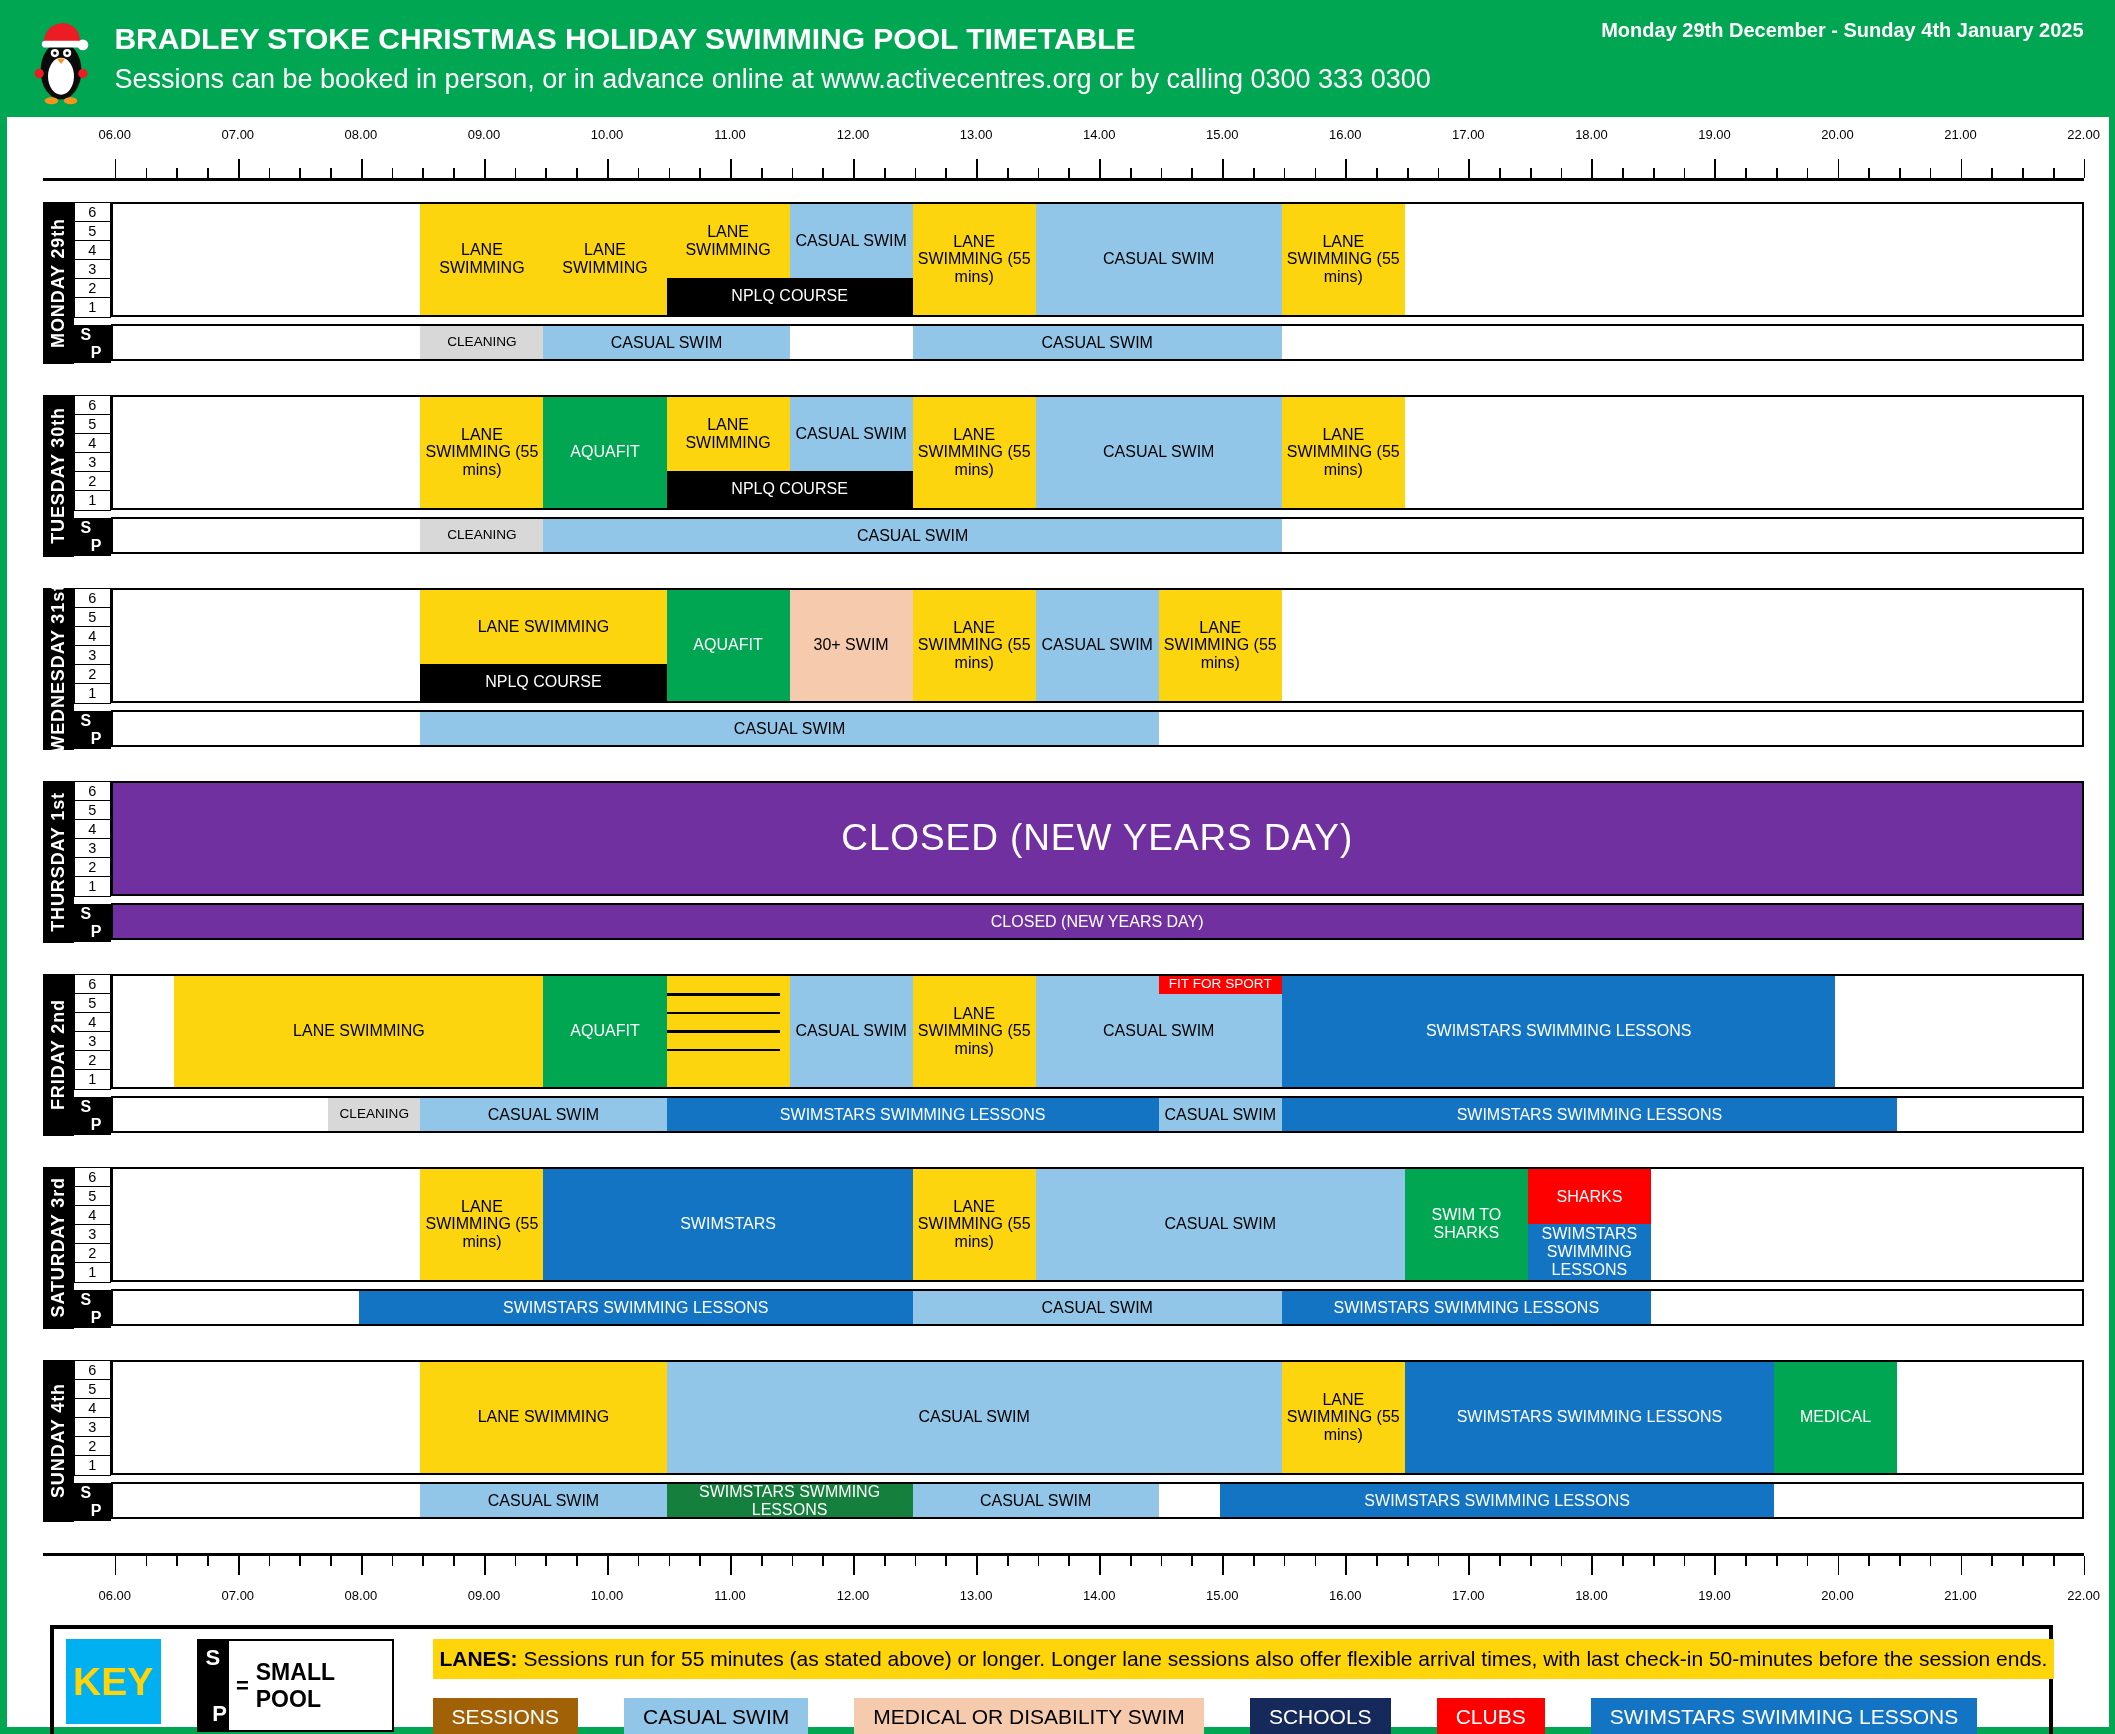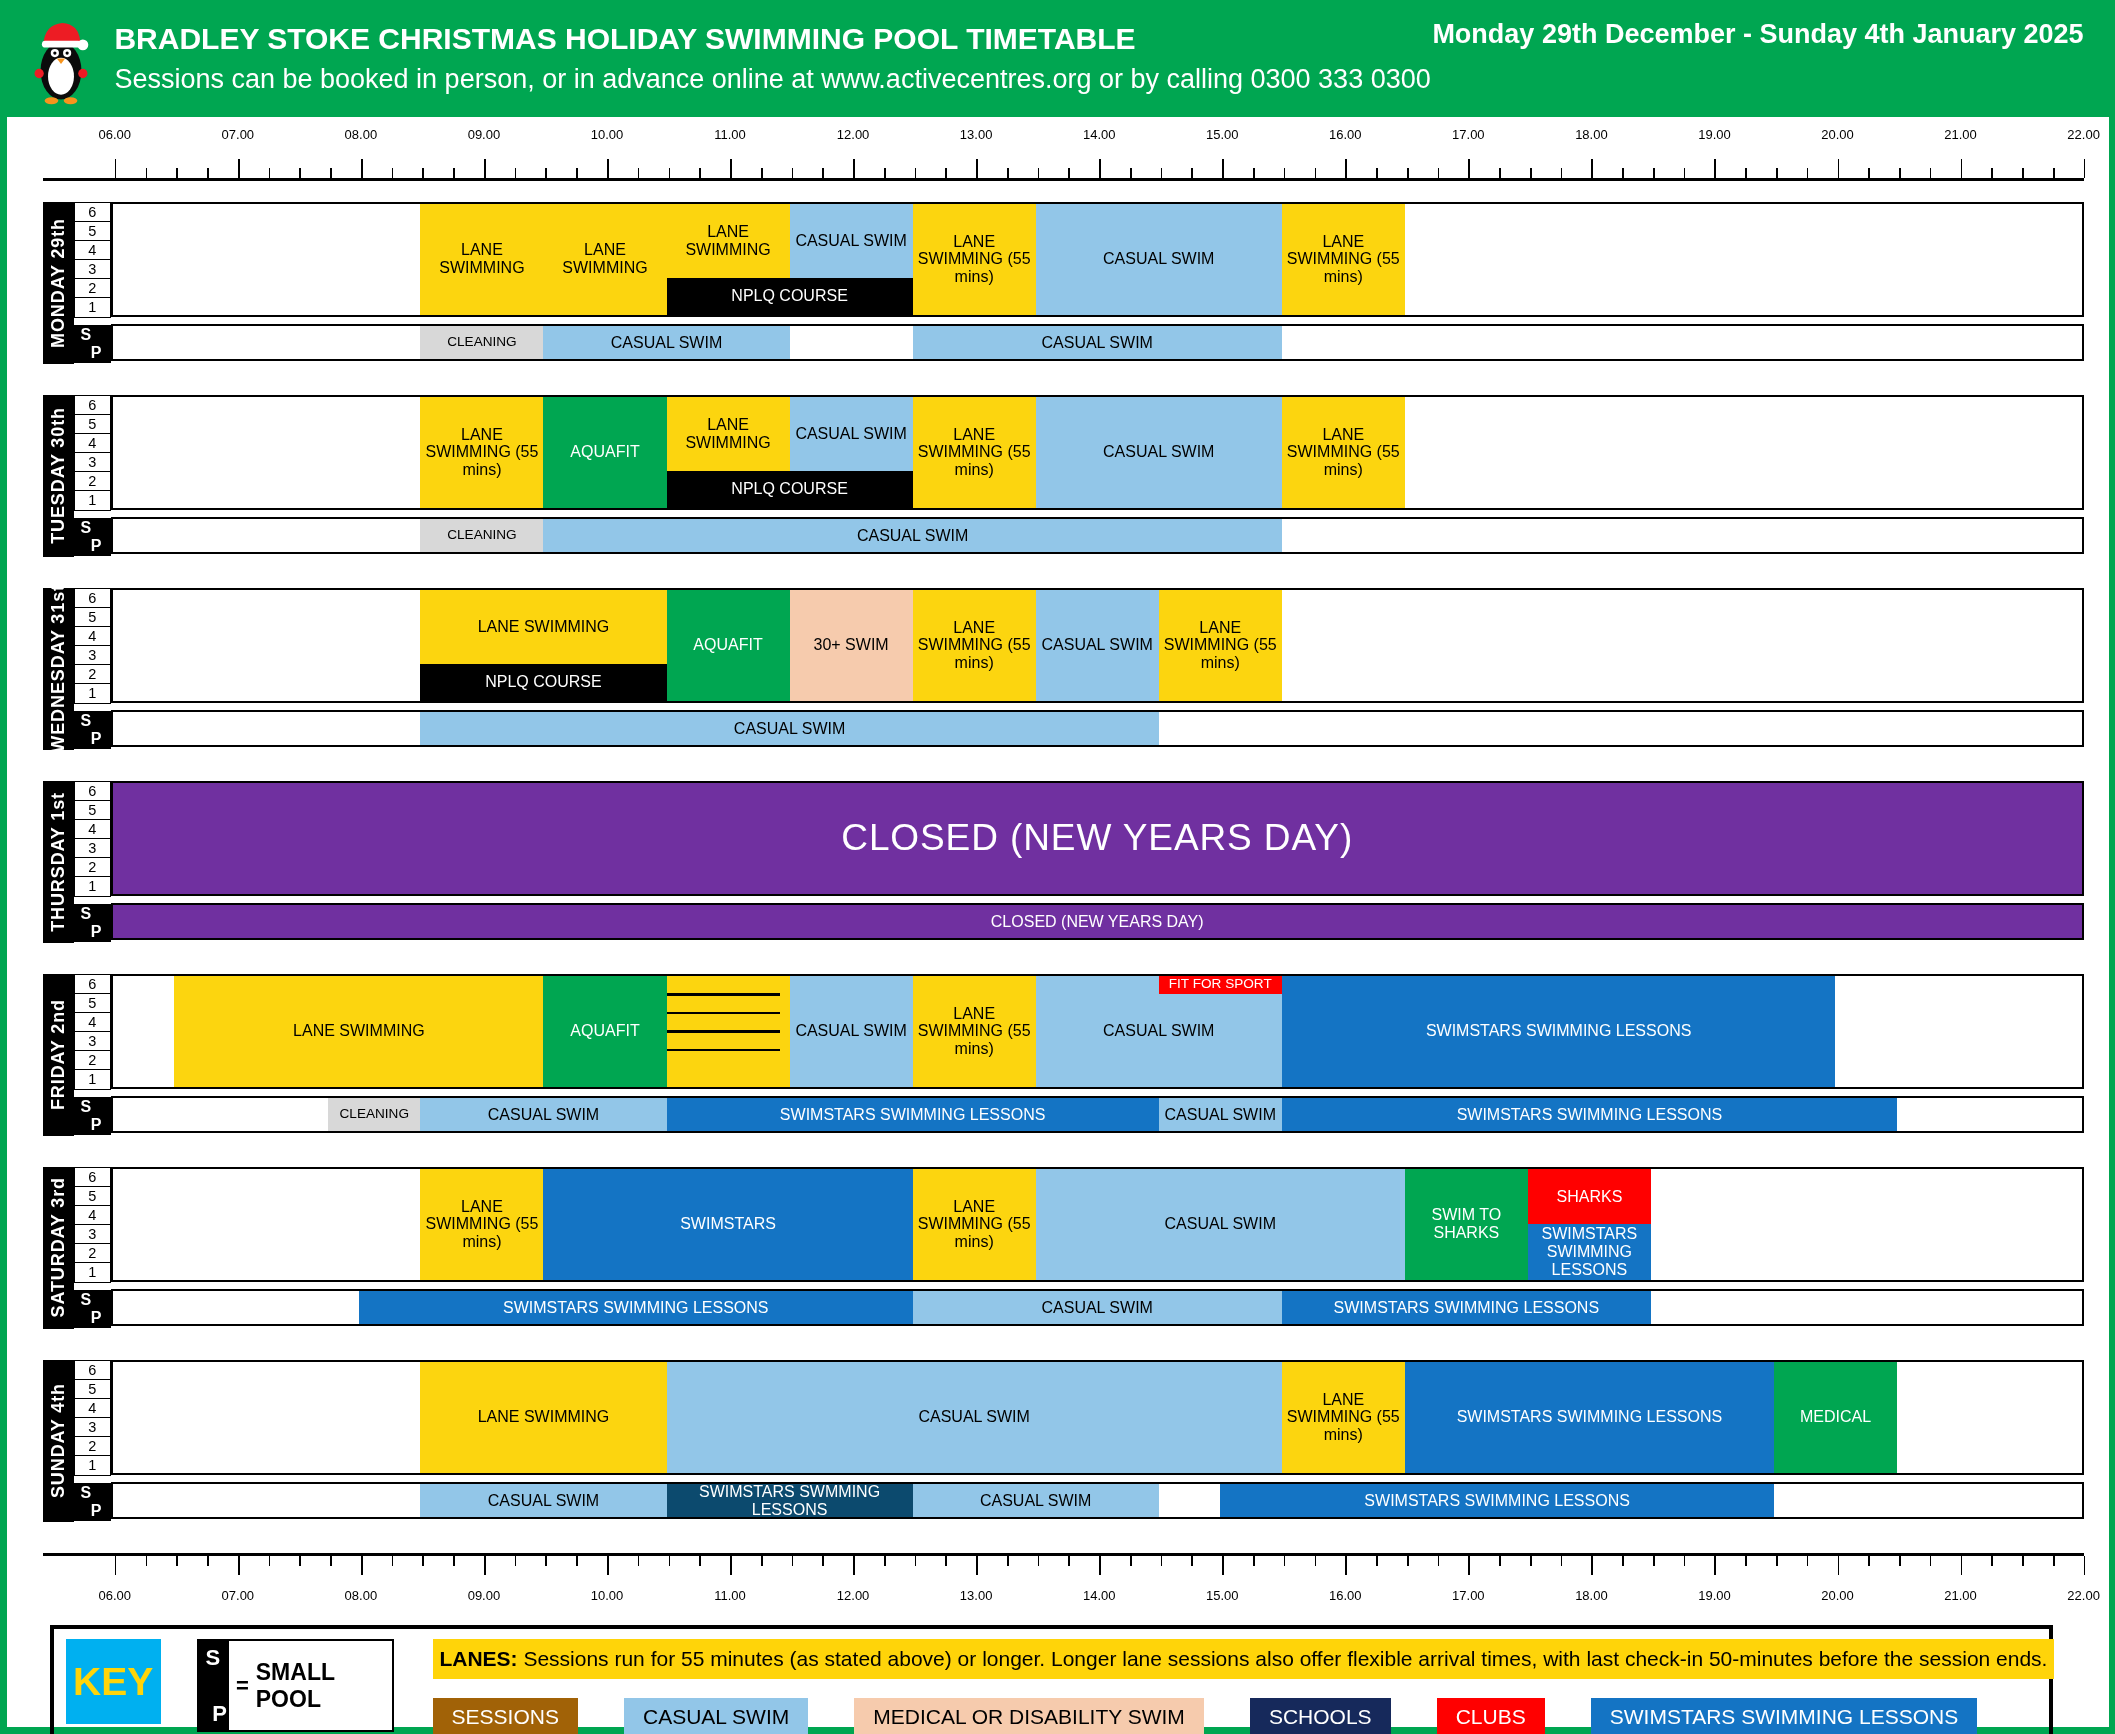--- a/index.html
+++ b/index.html
@@ -4,21 +4,21 @@
 <style>
   html,body{margin:0;padding:0;background:#00A651;}
   .page{width:2116px;height:1734px;background:#00A651;position:relative;font-family:"Liberation Sans",sans-serif;overflow:hidden;}
   .inner{position:absolute;left:6.8px;right:6.8px;top:0;bottom:6.8px;background:#ffffff;}
   
   .hdr{background:#00A651;color:#fff;height:117px;display:flex;align-items:center;padding:0 25.6px 0 13.6px;}
   .hdr .logo{width:82px;height:101px;flex:0 0 auto;margin-right:12px;}
   .hdr .hleft{flex:1;}
   .hdr .title{font-size:30px;font-weight:bold;letter-spacing:0;}
   .hdr .subtitle{font-size:27px;margin-top:8.5px;}
-  .hdr .hdate{font-size:27px;font-weight:bold;align-self:flex-start;margin-top:19px;white-space:nowrap;}
+  .hdr .hdate{font-size:20px;font-weight:bold;align-self:flex-start;margin-top:19px;white-space:nowrap;}
   
   .content{padding:10.2px 25.6px 0 36px;}
   .axisrow{display:flex;}
   .axisspacer{width:72px;flex:0 0 auto;}
   .axislabels{position:relative;height:22px;flex:1;}
   .axislabels span{position:absolute;transform:translateX(-50%);font-size:13px;color:#000;white-space:nowrap;top:0;}
   .tickband{display:flex;border-bottom:3.4px solid #000;}
   .tickband .axisspacer{border:none;}
   .tickarea{position:relative;height:29px;flex:1;}
   .tick{position:absolute;bottom:0;width:1.7px;background:#000;}
@@ -560,21 +560,21 @@
                 </div>
                 <div class="block wtxt" style="left: 84.375%; width: 6.25%; top: 0%; height: 100%; background: rgb(0, 166, 81);">
                   <span>MEDICAL</span>
                 </div>
               </div>
               <div class="gap"></div>
               <div class="pool sp">
                 <div class="block" style="left: 15.625%; width: 12.5%; top: 0px; height: 100%; background: rgb(146, 198, 232);">
                   <span>CASUAL SWIM</span>
                 </div>
-                <div class="block wtxt" style="left: 28.125%; width: 12.5%; top: 0px; height: 100%; background: #0c4a6e;">
+                <div class="block wtxt" style="left: 28.125%; width: 12.5%; top: 0px; height: 100%; background: #15803d;">
                   <span>SWIMSTARS SWMMING LESSONS</span>
                 </div>
                 <div class="block" style="left: 40.625%; width: 12.5%; top: 0px; height: 100%; background: rgb(146, 198, 232);">
                   <span>CASUAL SWIM</span>
                 </div>
                 <div class="block wtxt" style="left: 56.25%; width: 28.125%; top: 0px; height: 100%; background: rgb(20, 116, 196);">
                   <span>SWIMSTARS SWIMMING LESSONS</span>
                 </div>
               </div>
             </div>

